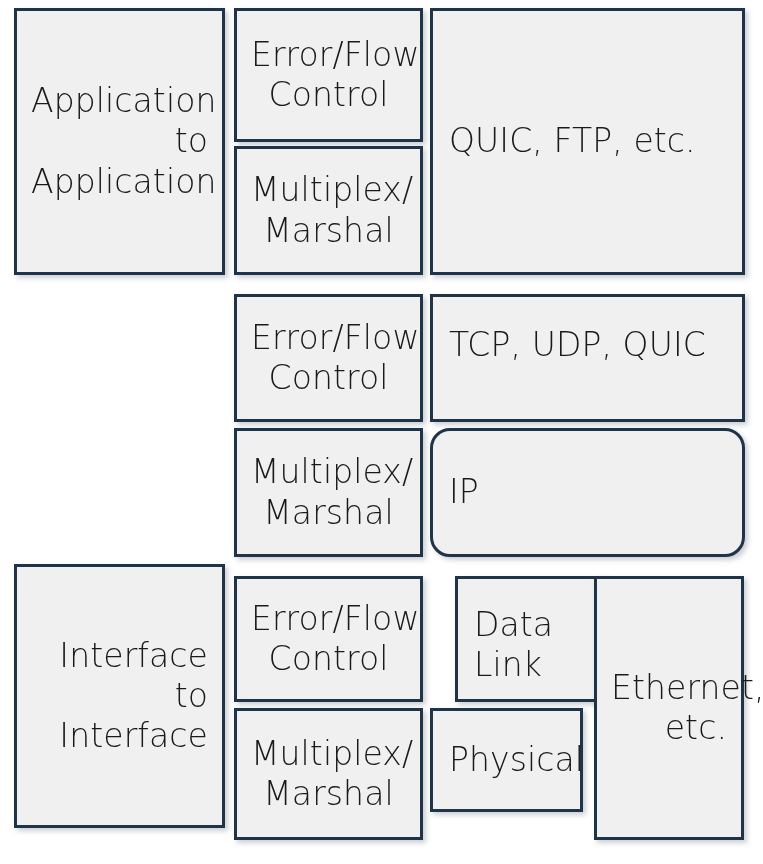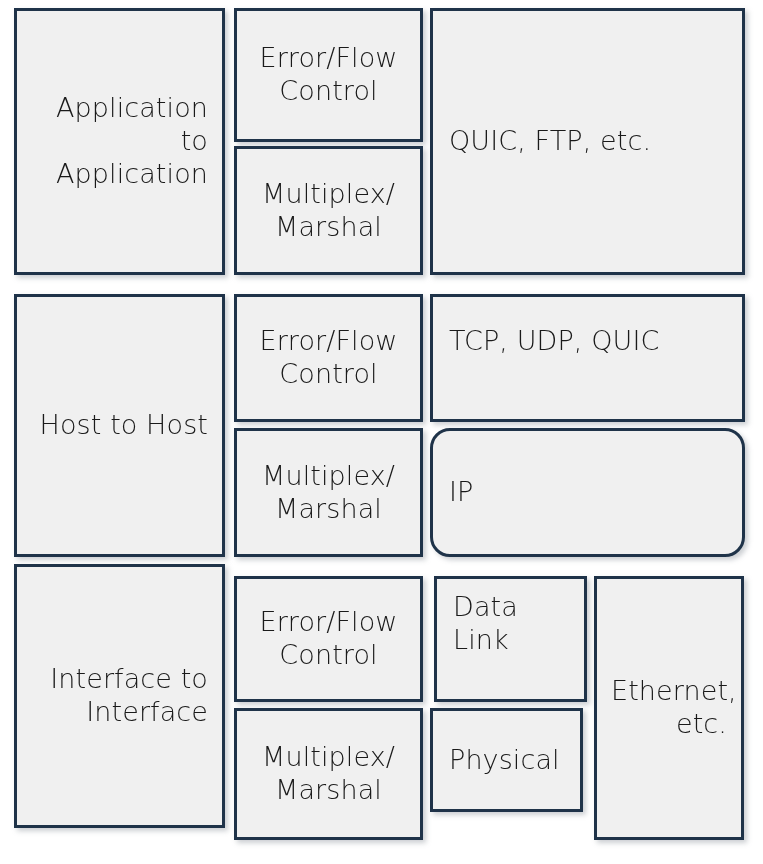--- a/index.html
+++ b/index.html
@@ -44,21 +44,21 @@
   .a-right  { justify-content: flex-end;  text-align: right; }
   .a-center { justify-content: center;    text-align: center; }
   .a-left   { justify-content: flex-start;text-align: left; }
 
   .v-center { align-items: center; }
   .v-top    { align-items: flex-start; }
 
   .pad-lr { padding: 0 14px; }
   .pad-l  { padding-left: 16px; }
 
-  .fs-main { font-size: 27px; }
+  .fs-main { font-size: 33px; }
 </style>
 </head>
 <body>
 
 <div id="diagram">
 
   <div class="box a-right v-center pad-lr fs-main" style="left:14px; top:8px; width:211px; height:267px;">
     <span class="txt">Application
 to
 Application</span>
@@ -71,23 +71,20 @@
 
   <div class="box a-center v-center pad-lr fs-main" style="left:234px; top:146px; width:189px; height:129px;">
     <span class="txt">Multiplex/
 Marshal</span>
   </div>
 
   <div class="box a-left v-center pad-l fs-main" style="left:430px; top:8px; width:315px; height:267px;">
     <span class="txt">QUIC, FTP, etc.</span>
   </div>
 
-  <div class="box a-right v-center pad-lr fs-main" style="left:14px; top:294px; width:211px; height:263px;">
-    <span class="txt">Host to Host</span>
-  </div>
 
   <div class="box a-center v-center pad-lr fs-main" style="left:234px; top:294px; width:189px; height:128px;">
     <span class="txt">Error/Flow
 Control</span>
   </div>
 
   <div class="box a-center v-center pad-lr fs-main" style="left:234px; top:428px; width:189px; height:129px;">
     <span class="txt">Multiplex/
 Marshal</span>
   </div>
@@ -108,21 +105,21 @@
   <div class="box a-center v-center pad-lr fs-main" style="left:234px; top:576px; width:189px; height:126px;">
     <span class="txt">Error/Flow
 Control</span>
   </div>
 
   <div class="box a-center v-center pad-lr fs-main" style="left:234px; top:708px; width:189px; height:132px;">
     <span class="txt">Multiplex/
 Marshal</span>
   </div>
 
-  <div class="box a-left v-top pad-l fs-main" style="left:434px; top:576px; width:153px; height:126px; padding-top:12px;">
+  <div class="box a-left v-top pad-l fs-main" style="left:455px; top:576px; width:153px; height:126px; padding-top:12px;align-items:center;">
     <span class="txt">Data
 Link</span>
   </div>
 
   <div class="box a-left v-center pad-l fs-main" style="left:430px; top:708px; width:153px; height:104px;">
     <span class="txt">Physical</span>
   </div>
 
   <div class="box a-right v-center pad-lr fs-main" style="left:594px; top:576px; width:150px; height:264px;">
     <span class="txt">Ethernet,

